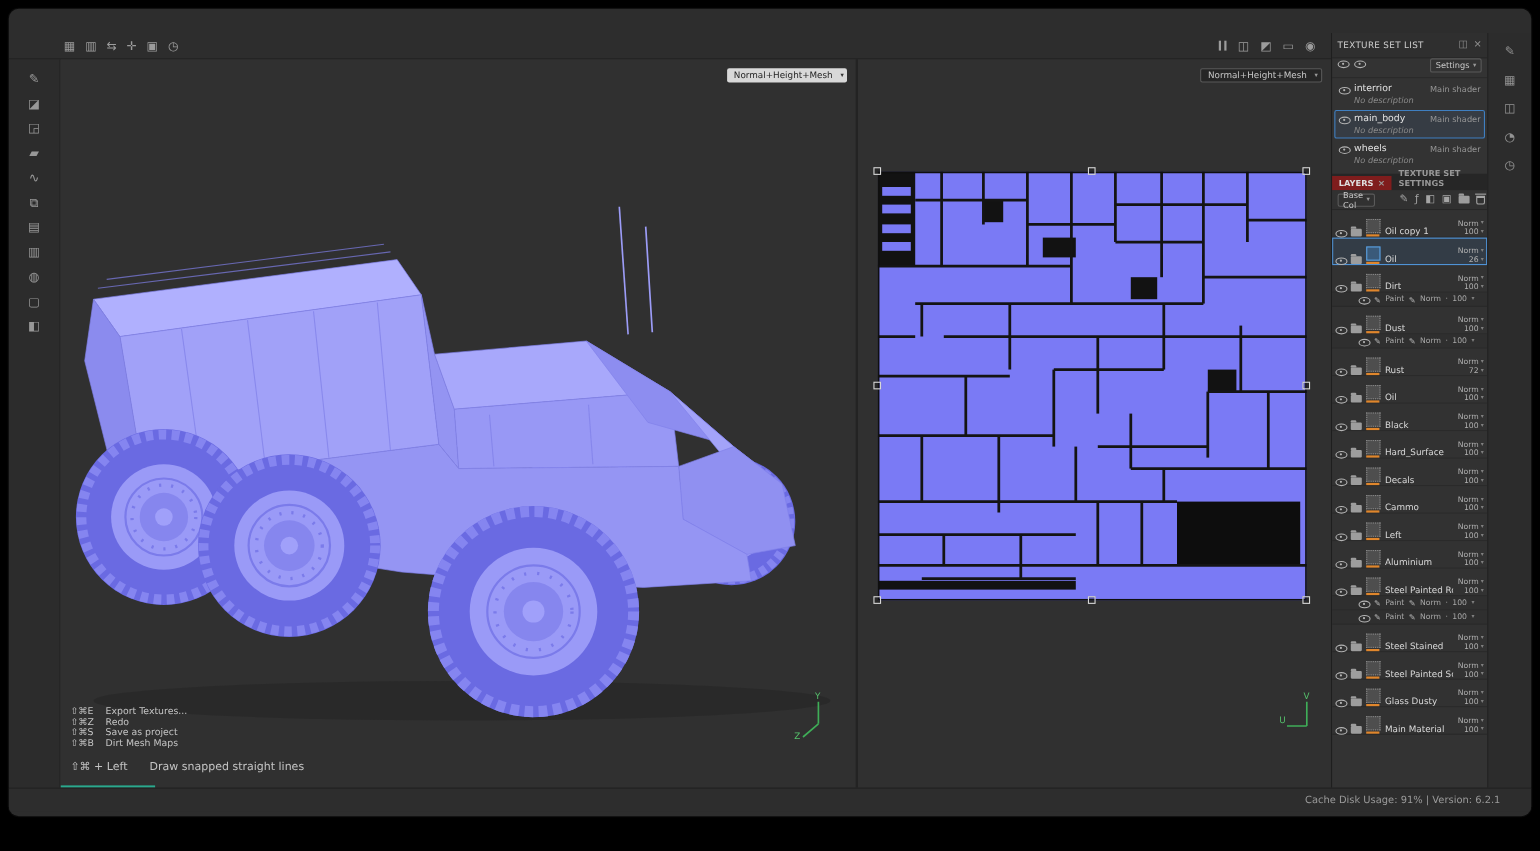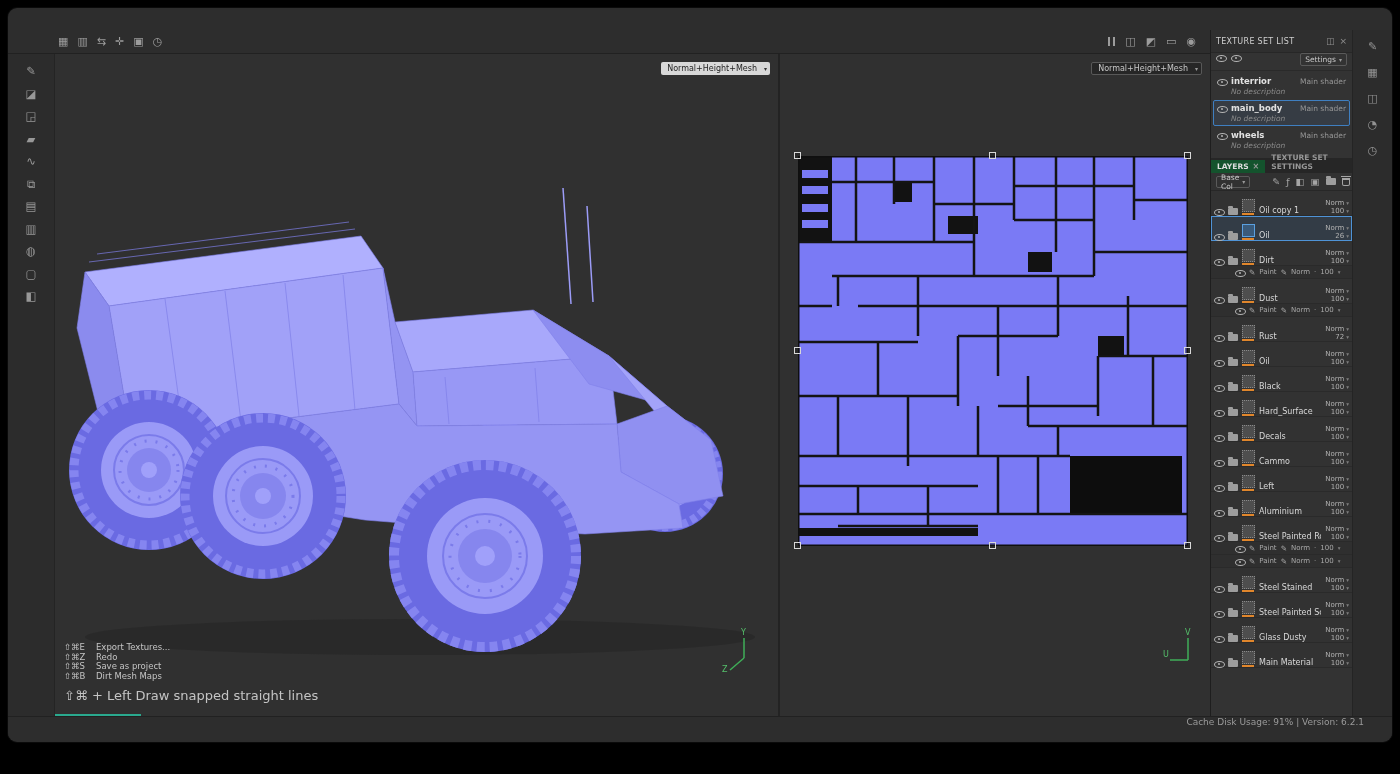--- a/index.html
+++ b/index.html
@@ -32,21 +32,21 @@
     border-radius:2px;padding:0 13px 0 6px;white-space:nowrap}
   .vp-dd .ddcaret{position:absolute;right:3px;font-size:6px}
   .vp-dd.light{right:8px;background:#d8d8d8;color:#1f1f1f}
   .vp-dd.light .ddcaret{color:#333}
   .vp-dd.dark{right:8px;background:#262626;color:#c6c6c6;border:1px solid #585858}
   .vp-dd.dark .ddcaret{color:#999}
   
   .shortcuts{position:absolute;left:9px;bottom:40px}
   .sc-row{display:flex;font-size:8.5px;color:#c4c4c4;line-height:1.25;height:9.5px}
   .sc-keys{width:32px}
-  .hintline{position:absolute;left:9px;bottom:17px;font-size:13px;color:#c4c4c4;display:flex;gap:4px}
+  .hintline{position:absolute;left:9px;bottom:17px;font-size:10px;color:#c4c4c4;display:flex;gap:20px}
   .snapbar{position:absolute;left:0;bottom:0;width:86px;height:6px;background:#2aa98e}
   
   .gizmo{position:absolute}
   .gz3{right:18px;bottom:46px}
   .gz2{right:8px;bottom:46px}
   
   .uvsheet{position:absolute;left:18px;top:102px;width:390px;height:390px}
   .handle{position:absolute;width:7px;height:7px;border:1px solid #d8d8d8;background:rgba(30,30,30,.35)}
   
   .texpanel{position:absolute;left:1202px;top:22px;width:142px;height:690px;background:#333;
@@ -56,27 +56,27 @@
   .ts-hicons{margin-left:auto;display:flex;gap:5px}
   .ts-hicons .tbico{font-size:9px;color:#8f8f8f}
   .ts-controls{height:18px;display:flex;align-items:flex-start;padding:0 5px;gap:5px;border-bottom:1px solid #2a2a2a}
   .settings-btn{margin-left:auto;display:flex;align-items:center;gap:3px;border:1px solid #5a5a5a;border-radius:2px;
     font-size:7.5px;color:#c8c8c8;padding:1px 4px}
   .settings-btn .ddcaret{font-size:6px;color:#999}
   .ts-list{padding:2px 2px 4px}
   .tsrow{padding:2px 3px;border:1px solid transparent;border-radius:2px;margin-bottom:1px}
   .tsrow.selected{border-color:#3f7fc1;background:#363c44}
   .tsline1{display:flex;align-items:center;gap:4px}
-  .tsname{font-size:8.5px;font-weight:bold;color:#e2e2e2}
+  .tsname{font-size:8.5px;font-weight:normal;color:#e2e2e2}
   .tsshader{margin-left:auto;font-size:7.5px;color:#969696}
   .tsline2{font-size:7.5px;font-style:italic;color:#8a8a8a;padding-left:14px;margin-top:1px}
   
   .tabsrow{height:15px;background:#262626;display:flex;align-items:flex-end}
   .tab{font-size:7.5px;font-weight:bold;padding:2px 6px;display:flex;align-items:center;gap:4px}
-  .tab.active{background:#14532d;color:#dedede}
+  .tab.active{background:#7f1d1d;color:#dedede}
   .tab.inactive{color:#979797}
   .tab .close{font-size:8px;color:#9a9a9a}
   
   .layers-toolbar{height:18px;display:flex;align-items:center;gap:22px;padding:0 5px;border-bottom:1px solid #272727;background:#313131}
   .blend-dd{display:flex;align-items:center;gap:3px;border:1px solid #5a5a5a;border-radius:2px;font-size:7.5px;color:#c8c8c8;padding:0 4px;height:12px}
   .blend-dd .ddcaret{font-size:6px;color:#999}
   .lt-icons{margin-left:auto;display:flex;gap:6px;align-items:center}
   .lt-icons .tbico{font-size:9.5px;color:#a5a5a5}
   
   .layers-list{flex:1;overflow:hidden}
@@ -102,21 +102,21 @@
   .fold::before{content:"";position:absolute;left:0;top:-2px;width:5px;height:2px;background:#9d9d9d;border-radius:1px 1px 0 0}
   .trash{position:relative;width:8px;height:8px;border:1px solid #a5a5a5;border-top:2px solid #a5a5a5;border-radius:0 0 2px 2px;display:inline-block}
   .trash::before{content:"";position:absolute;left:-2px;top:-4px;width:10px;height:1px;background:#a5a5a5}
   .pause{display:inline-block;width:7px;height:9px;border-left:2.5px solid #9c9c9c;border-right:2.5px solid #9c9c9c}
   
   .rightstrip{position:absolute;left:1344px;top:22px;width:40px;height:690px;background:#2c2c2c;
     border-left:1px solid #242424;display:flex;flex-direction:column;align-items:center;padding-top:10px;gap:13px}
   .rsico{font-size:11px;color:#939393}
   
   .statusbar{position:absolute;left:0;top:708px;width:1384px;height:22px;background:#2d2d2d;
-    border-top:1px solid #212121;display:flex;justify-content:flex-end;padding-right:28px}
+    border-top:1px solid #212121;display:flex;align-items:center;justify-content:flex-end;padding-right:28px}
   .status-text{font-size:9px;color:#9a9a9a}
 </style>
 </head>
 <body>
 
 <div class="window">
 
 
   <div class="toolbar">
     <div class="tb-left">

